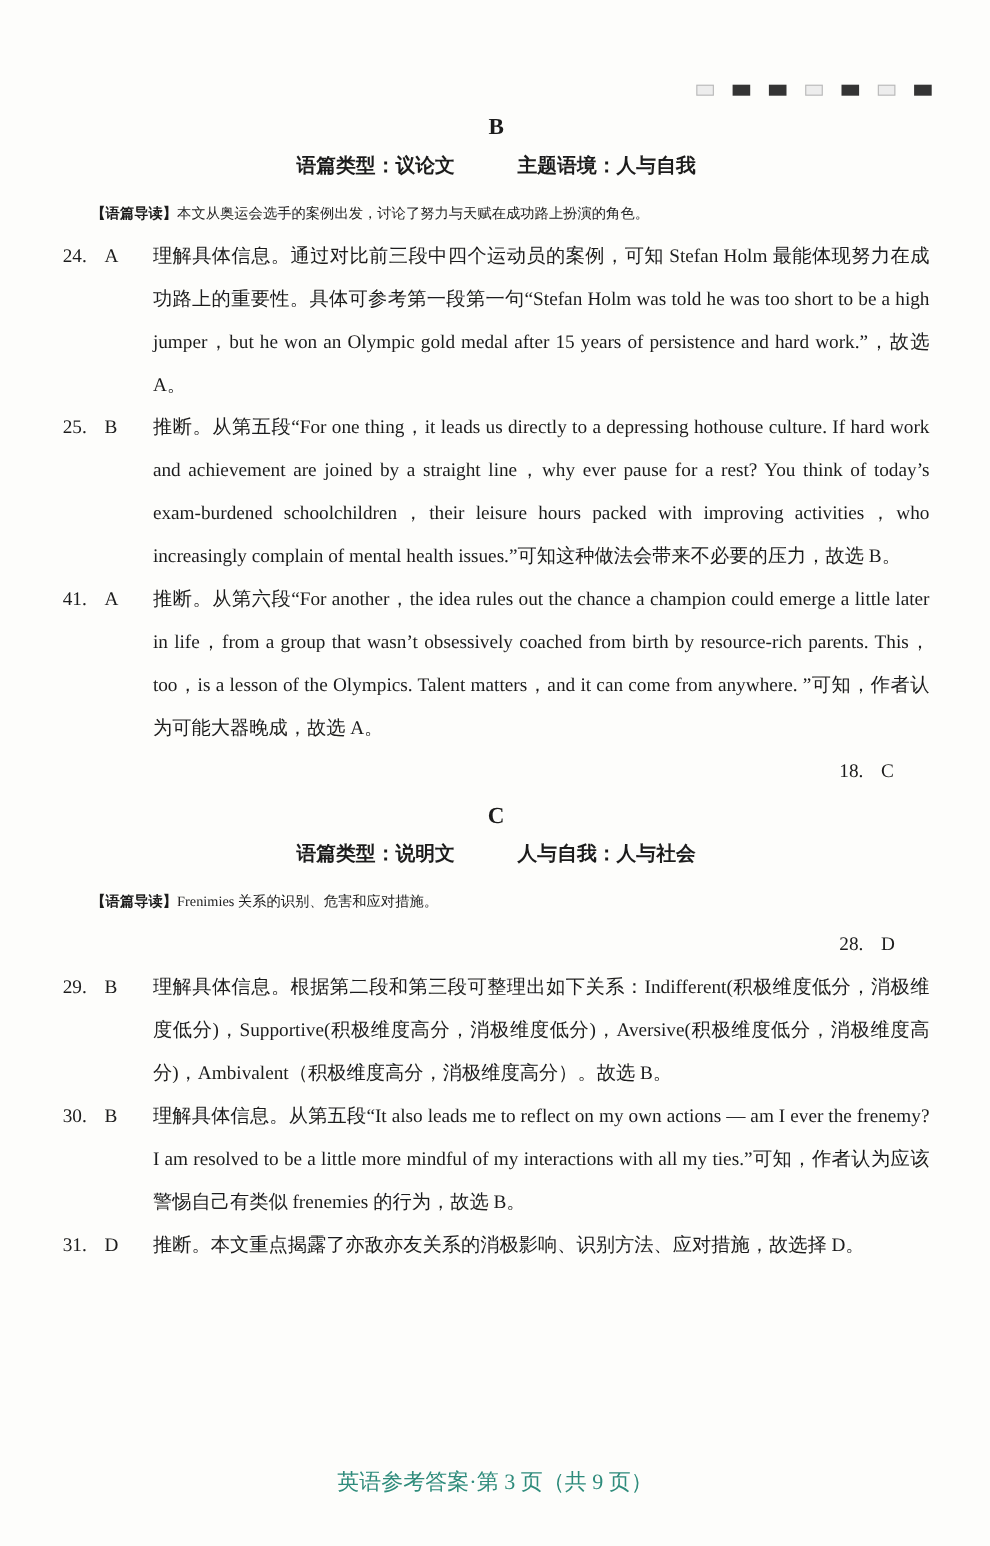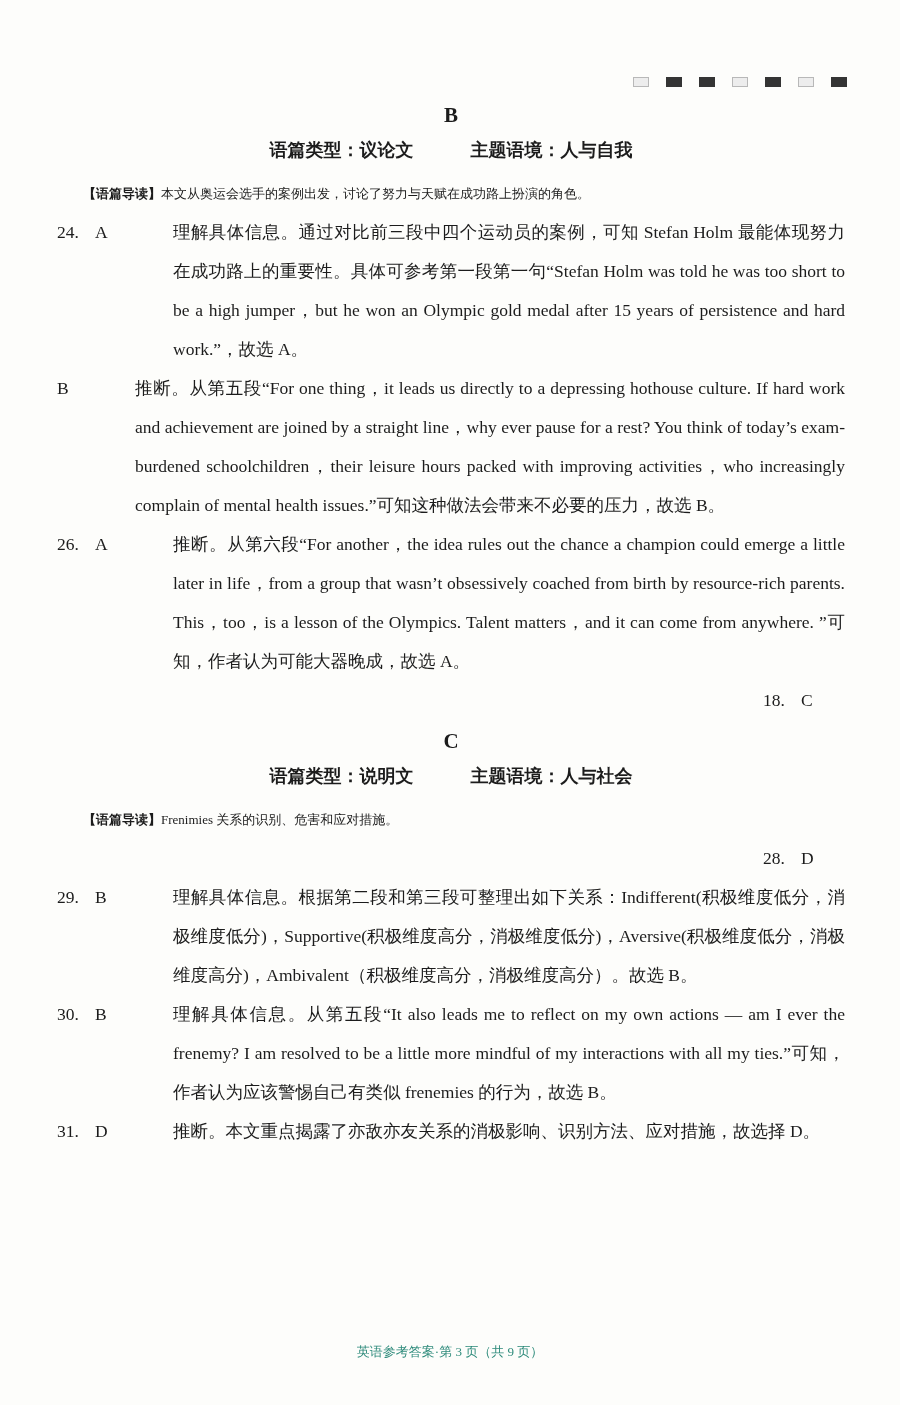--- a/index.html
+++ b/index.html
@@ -49,31 +49,31 @@
     font-size: 13px;
     line-height: 39px;
     text-indent: 2em;
     text-align: justify;
   }
   .intro b { font-weight: bold; }
 
   .item { display: flex; font-size: 17.5px; line-height: 39px; justify-content: flex-end; }
   .item .num { flex: 0 0 38px; }
   .item .ans { flex: 0 0 44px; }
-  .item .body { flex: 1; text-align: justify; margin-left: 34px; }
+  .item .body { flex: 1; text-align: justify; }
 
   .section-c-gap { margin-top: 6px; }
 
   .footer {
     position: absolute;
     bottom: 44px;
     left: 0;
     width: 100%;
     text-align: center;
-    font-size: 13px;
+    font-size: 20px;
     color: #2e8b7b;
     font-family: "Liberation Serif", serif;
   }
 </style>
 </head>
 <body>
 
 <div class="marks">
     <span class="mark outline"></span>
     <span class="mark filled"></span>
@@ -92,38 +92,39 @@
       <span class="genre">语篇类型：议论文</span><span>主题语境：人与自我</span>
     </div>
     <p class="intro"><b>【语篇导读】</b><span>本文从奥运会选手的案例出发，讨论了努力与天赋在成功路上扮演的角色。</span></p>
 
     <div class="item">
       <span class="num">24.</span>
       <span class="ans">A</span>
       <div class="body">理解具体信息。通过对比前三段中四个运动员的案例，可知 Stefan Holm 最能体现努力在成功路上的重要性。具体可参考第一段第一句“Stefan Holm was told he was too short to be a high jumper，but he won an Olympic gold medal after 15 years of persistence and hard work.”，故选 A。</div>
     </div>
     <div class="item">
+      <span class="num">25.</span>
       <span class="ans">B</span>
       <div class="body">推断。从第五段“For one thing，it leads us directly to a depressing hothouse culture. If hard work and achievement are joined by a straight line，why ever pause for a rest? You think of today’s exam-burdened schoolchildren，their leisure hours packed with improving activities，who increasingly complain of mental health issues.”可知这种做法会带来不必要的压力，故选 B。</div>
     </div>
     <div class="item">
-      <span class="num">26.</span>
+      <span class="num">41.</span>
       <span class="ans">A</span>
       <div class="body">推断。从第六段“For another，the idea rules out the chance a champion could emerge a little later in life，from a group that wasn’t obsessively coached from birth by resource-rich parents. This，too，is a lesson of the Olympics. Talent matters，and it can come from anywhere. ”可知，作者认为可能大器晚成，故选 A。</div>
     </div>
     <div class="item">
       <span class="num">18.</span>
       <span class="ans">C</span>
     </div>
   </section>
 
   <section class="section-c-gap">
     <h2 class="section-heading">C</h2>
     <div class="type-line">
-      <span class="genre">语篇类型：说明文</span><span>主题语境：人与社会</span>
+      <span class="genre">语篇类型：说明文</span><span>人与自我：人与社会</span>
     </div>
     <p class="intro"><b>【语篇导读】</b><span>Frenimies 关系的识别、危害和应对措施。</span></p>
 
     <div class="item">
       <span class="num">28.</span>
       <span class="ans">D</span>
     </div>
     <div class="item">
       <span class="num">29.</span>
       <span class="ans">B</span>

